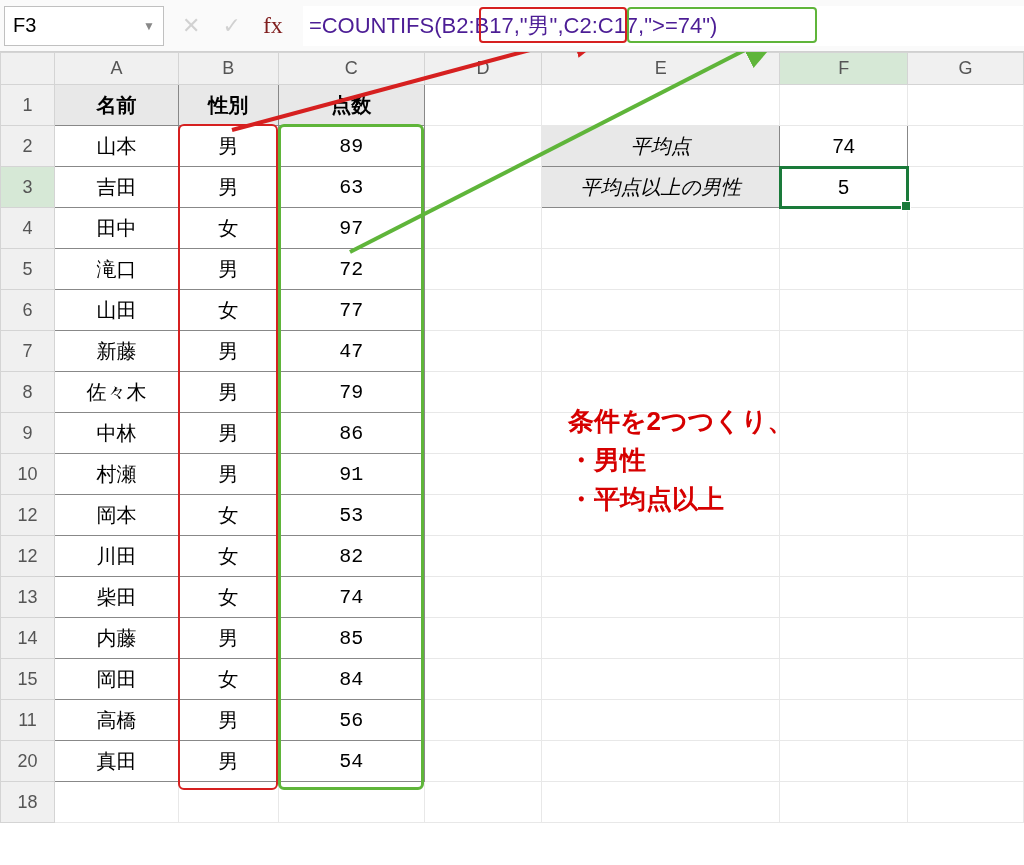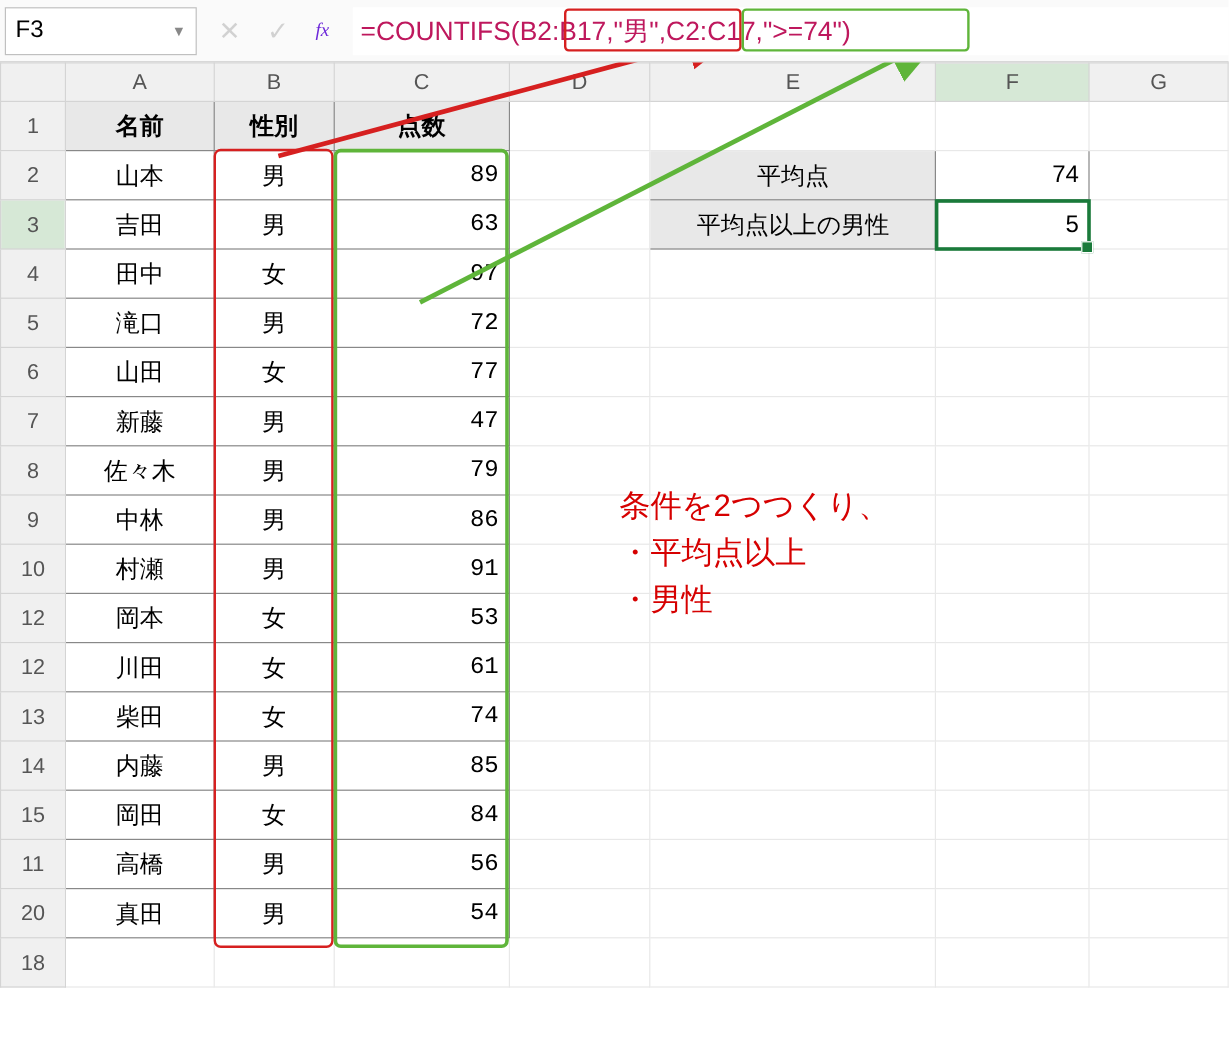--- a/index.html
+++ b/index.html
@@ -40,34 +40,33 @@
   }
   .fb-icons {
     display: flex;
     align-items: center;
     gap: 22px;
     margin-left: 18px;
     color: #888;
   }
   .fb-icons span { font-size: 22px; }
   .fb-icons .fx {
-    font-style: italic;
     font-family: "Times New Roman", serif;
-    font-size: 16px;
-    color: #6d28d9;
+    font-size: 24px;
+    color: #7f1d1d;
   }
   .formula-input {
     flex: 1;
     height: 40px;
     margin-left: 20px;
     background: #fff;
     display: flex;
     align-items: center;
     font-size: 22px;
-    color: #be185d;
+    color: #4c1d95;
     position: relative;
     padding-left: 6px;
   }
   .formula-hl-red {
     position: absolute;
     border: 2px solid #d62020;
     border-radius: 4px;
     height: 36px;
     top: 1px;
     left: 176px;
@@ -114,35 +113,36 @@
   td.rowhdr.active { background: #d6e8d6; }
   td.cell {
     border: 1px solid #d4d4d4;
     height: 41px;
     padding: 0 8px;
     text-align: center;
     font-size: 20px;
     background: #fff;
   }
   td.cell.blank { border-color: #e8e8e8; }
-  td.cell.num { text-align: right; }
+  td.cell.num { text-align: center; }
   .hdr-cell {
     font-weight: bold;
     background: #e8e8e8 !important;
     border: 1px solid #888 !important;
     font-family: Liberation Serif, serif;
   }
   .data-cell {
     border: 1px solid #888 !important;
     font-family: Liberation Mono, monospace;
   }
   .side-label {
     background: #e8e8e8 !important;
     border: 1px solid #888 !important;
     text-align: center;
+    font-style: italic;
   }
   .side-val {
     border: 1px solid #888 !important;
     text-align: right;
   }
   .active-cell {
     outline: 3px solid #1a7a3a;
     outline-offset: -2px;
     position: relative;
   }
@@ -173,26 +173,26 @@
     border: 3px solid #5fb53a;
     border-radius: 6px;
     left: 278px;
     top: 72px;
     width: 146px;
     height: 666px;
     pointer-events: none;
   }
   .annot {
     position: absolute;
-    left: 516px;
+    left: 568px;
     top: 350px;
     color: #d60000;
     font-size: 26px;
     line-height: 1.5;
-    font-weight: 400;
+    font-weight: 700;
   }
 
   svg.arrows {
     position: absolute;
     left: 0; top: 0;
     width: 1024px;
     height: 865px;
     pointer-events: none;
   }
 </style>
@@ -351,21 +351,21 @@
     <td class="cell data-cell num">53</td>
     <td class="cell blank"></td>
     <td class="cell blank"></td>
     <td class="cell blank"></td>
     <td class="cell blank"></td>
   </tr>
         <tr>
     <td class="rowhdr">12</td>
     <td class="cell data-cell">川田</td>
     <td class="cell data-cell">女</td>
-    <td class="cell data-cell num">61</td>
+    <td class="cell data-cell num">82</td>
     <td class="cell blank"></td>
     <td class="cell blank"></td>
     <td class="cell blank"></td>
     <td class="cell blank"></td>
   </tr>
         <tr>
     <td class="rowhdr">13</td>
     <td class="cell data-cell">柴田</td>
     <td class="cell data-cell">女</td>
     <td class="cell data-cell num">74</td>
@@ -438,16 +438,16 @@
       <marker id="arr-green" markerWidth="12" markerHeight="12" refX="10" refY="5" orient="auto">
         <path d="M0,0 L12,5 L0,10 Z" fill="#5fb53a"></path>
       </marker>
     </defs>
     <line x1="232" y1="78" x2="612" y2="-24" stroke="#d62020" stroke-width="4" marker-end="url(#arr-red)"></line>
     <line x1="350" y1="200" x2="780" y2="-20" stroke="#5fb53a" stroke-width="4" marker-end="url(#arr-green)"></line>
   </svg>
 
   <div class="annot" id="annot">
       <div>条件を2つつくり、</div>
+      <div>・男性</div>
       <div>・平均点以上</div>
-      <div>・男性</div>
     </div>
 </div>
 
 </body></html>

